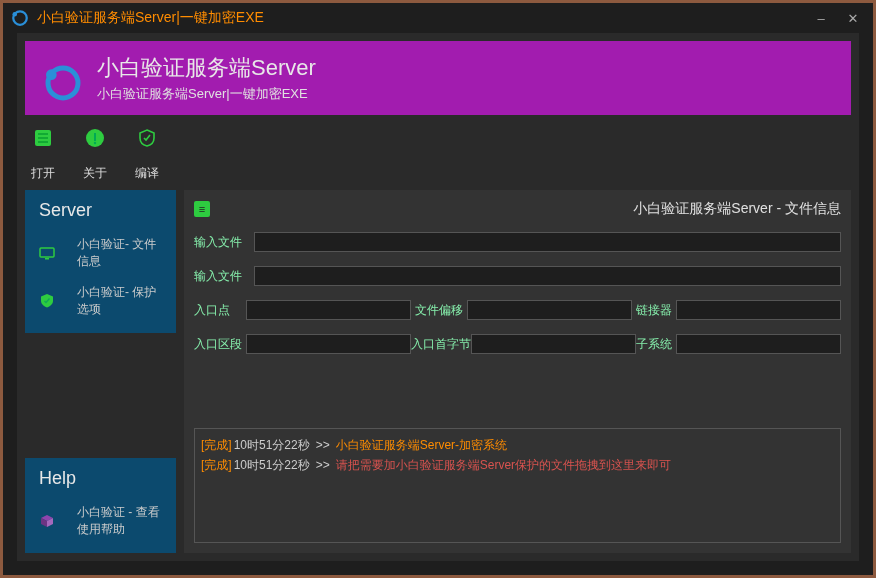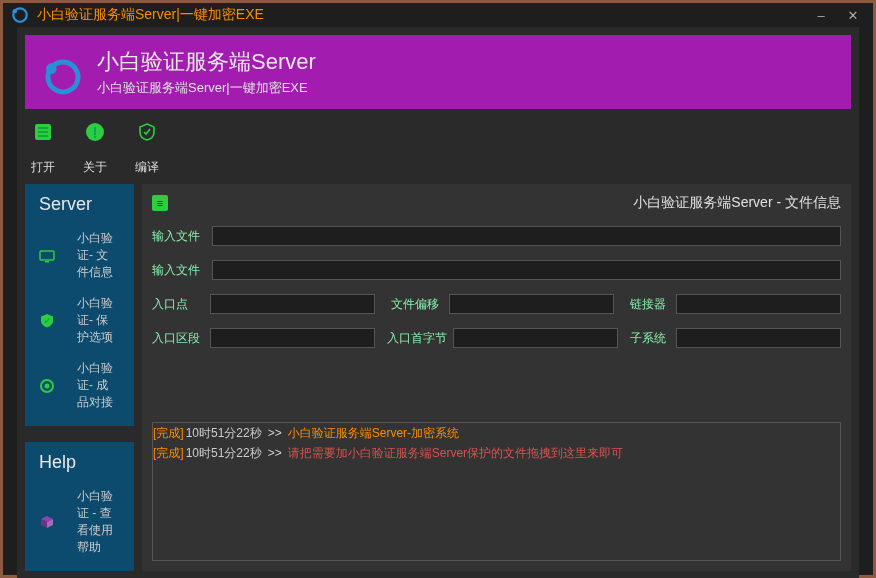--- a/index.html
+++ b/index.html
@@ -26,23 +26,23 @@
     .si-icon { width: 16px; height: 16px; display: flex; align-items: center; justify-content: center; }
     .main { flex: 1; background: #333333; display: flex; flex-direction: column; padding: 10px; gap: 8px; }
     .main-header { display: flex; align-items: center; gap: 10px; padding-bottom: 6px; justify-content: space-between; }
     .mh-icon { width: 16px; height: 16px; background: #2ecc40; border-radius: 2px; display: flex; align-items: center; justify-content: center; }
     .mh-icon::after { content: "≡"; color: #222; font-size: 11px; font-weight: bold; }
     .mh-title { color: #e0e0e0; font-size: 14px; font-weight: 500; }
     .form-row { display: flex; align-items: center; gap: 8px; margin-bottom: 6px; }
     .form-label { color: #86efac; font-size: 12px; min-width: 52px; }
     .form-input { background: #1e1e1e; border: 1px solid #555; height: 20px; flex: 1; color: #ddd; font-size: 12px; padding: 0 4px; }
     .form-input.short { flex: 0 0 82px; }
-    .form-row3 { display: flex; align-items: center; gap: 6px; margin-bottom: 6px; }
+    .form-row3 { display: flex; align-items: center; gap: 0; margin-bottom: 6px; }
     .spacer { flex: 1; }
-    .log-box { flex: 1; background: #333333; border: 1px solid #555; font-size: 12px; overflow: auto; margin-top: 60px; }
+    .log-box { flex: 1; background: #333333; border: 1px solid #555; padding: 6px; font-size: 12px; overflow: auto; margin-top: 60px; }
     .log-line { display: flex; gap: 2px; line-height: 20px; }
     .log-tag { color: #ff8c00; }
     .log-time { color: #ccc; }
     .log-arrow { color: #ccc; margin: 0 4px; }
     .log-msg { color: #ff8c00; }
     .log-msg.alt { color: #d9534f; }
   </style>
 </head>
 <body>
 
@@ -121,29 +121,20 @@
           </div>
           <div class="side-item">
             <span class="si-icon">
                 <svg width="16" height="16" viewBox="0 0 16 16">
                   <path d="M8 1 L14 3.5 V8 C14 11 11 13.5 8 14.5 C5 13.5 2 11 2 8 V3.5 Z" fill="#2ecc40"></path>
                   <path d="M5.5 8 L7 9.5 L10.5 5.5" fill="none" stroke="#1a5" stroke-width="1.4"></path>
                 </svg>
               </span>
             <span>小白验证- 保护选项</span>
           </div>
-          <div class="side-item">
-            <span class="si-icon">
-                <svg width="16" height="16" viewBox="0 0 16 16">
-                  <circle cx="8" cy="8" r="6" fill="none" stroke="#2ecc40" stroke-width="2"></circle>
-                  <circle cx="8" cy="8" r="2.5" fill="#2ecc40"></circle>
-                </svg>
-              </span>
-            <span>小白验证- 成品对接</span>
-          </div>
         </div>
         <div class="spacer"></div>
         <div class="side-section">
           <div class="side-header">Help</div>
           <div class="side-item">
             <span class="si-icon">
                 <svg width="16" height="16" viewBox="0 0 16 16">
                   <path d="M8 2 L14 5 L8 8 L2 5 Z" fill="#8e44ad"></path>
                   <path d="M2 5 L8 8 L8 14 L2 11 Z" fill="#6c3483"></path>
                   <path d="M14 5 L8 8 L8 14 L14 11 Z" fill="#a569bd"></path>

